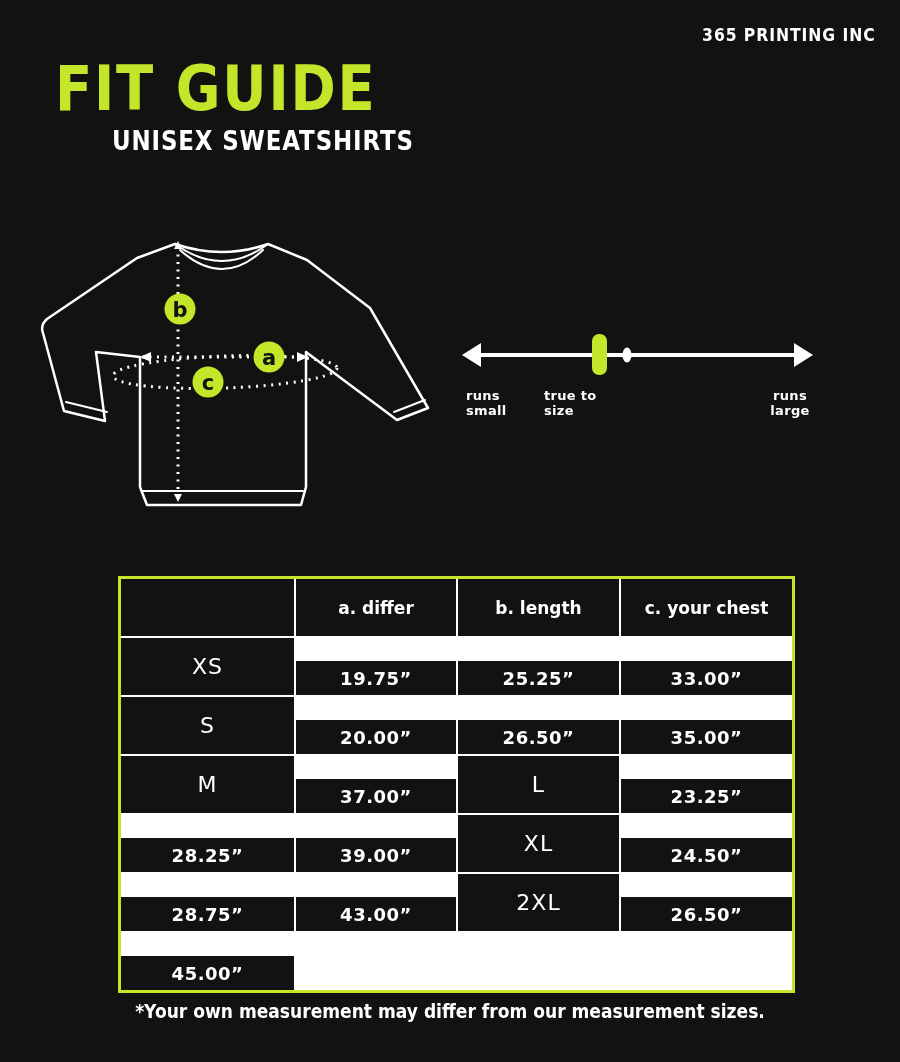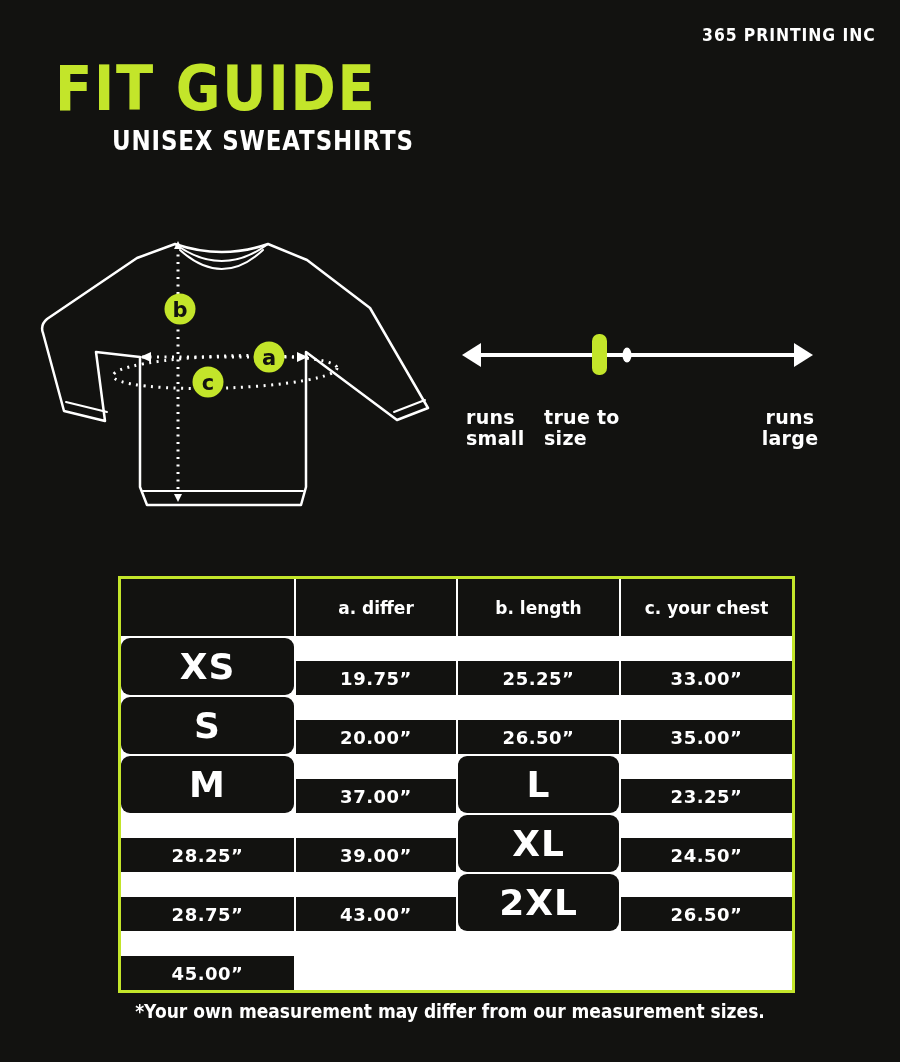--- a/index.html
+++ b/index.html
@@ -46,41 +46,41 @@
     fill:var(--ink);font-family:"DejaVu Sans","Liberation Sans",sans-serif;
     font-size:21px;font-weight:bold;text-anchor:middle;
   }
   .scale-svg{position:absolute;left:455px;top:318px;}
   .scale-line{stroke:var(--fg);stroke-width:4;}
   .scale-arrowhead{fill:var(--fg);}
   .scale-marker{fill:var(--accent);}
   .scale-dot{fill:var(--fg);}
   .scale-label{
     position:absolute;
-    font-size:19px;font-weight:bold;line-height:1.12;
-    white-space:pre-line;letter-spacing:0.3px;margin-top:18px;
+    font-size:13px;font-weight:bold;line-height:1.12;
+    white-space:pre-line;letter-spacing:0.3px;
   }
   .scale-label.left{left:466px;top:389px;text-align:left;}
   .scale-label.center{left:544px;top:389px;width:120px;text-align:left;}
   .scale-label.right{left:730px;top:389px;width:120px;text-align:center;}
   .size-table{
     position:absolute;left:118px;top:576px;
     display:grid;
     grid-template-columns:173px 160px 161px 171px;
     grid-template-rows:repeat(7,57px);
     gap:2px;
     background:var(--fg);
     border:3px solid var(--accent);
   }
   .cell{
     background:var(--bg);
     display:flex;align-items:center;justify-content:center;
   }
   .head-cell{font-size:17px;font-weight:bold;}
-  .size-cell{font-size:36px;font-weight:bold;letter-spacing:1px;border-radius:9px;}
+  .size-cell{font-size:22px;font-weight:normal;letter-spacing:1px;}
   .val-cell{font-size:18px;font-weight:bold;letter-spacing:0.5px;margin-top:23px;}
   .footnote{
     position:absolute;left:0;top:1000px;width:900px;
     text-align:center;font-size:19px;font-weight:bold;
     transform:scaleX(0.9);transform-origin:center;
     white-space:nowrap;
   }
 </style>
 </head>
 <body>

